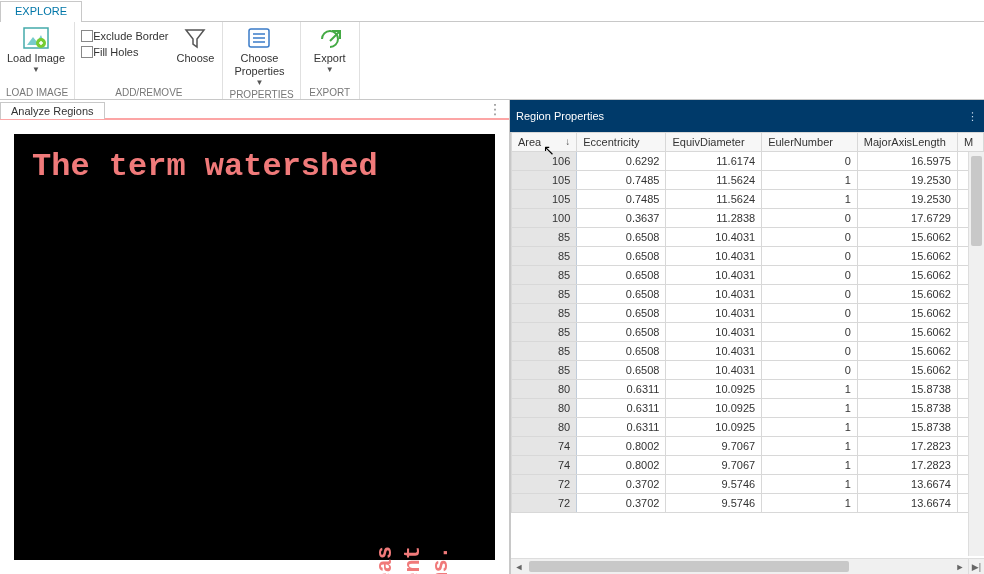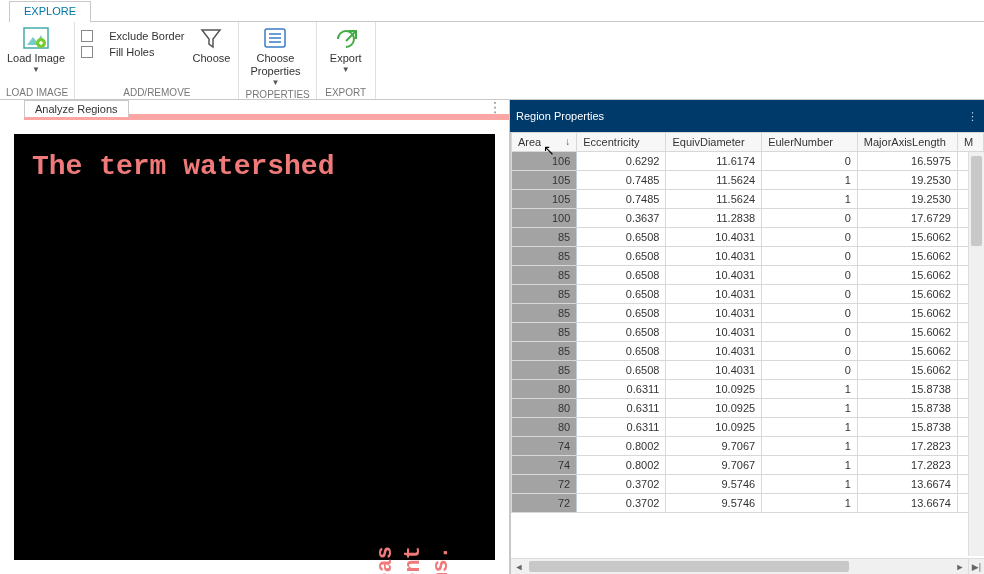--- a/index.html
+++ b/index.html
@@ -1,57 +1,57 @@
 <!DOCTYPE html>
 <html><head>
 <meta charset="utf-8">
 <style>
 * { box-sizing: border-box; margin: 0; padding: 0; }
 body { font-family: "Segoe UI", Arial, sans-serif; font-size: 12px; color: #333; background: #fff; width: 984px; height: 574px; overflow: hidden; }
 
-.tab-row { height: 22px; border-bottom: 1px solid #c8c8c8; display: flex; margin-left: 9px; }
+.tab-row { height: 22px; border-bottom: 1px solid #c8c8c8; display: flex; }
 .tab-row .tab { padding: 3px 14px; border: 1px solid #c8c8c8; border-bottom: none; background: #fff; font-size: 11px; color: #0076a8; position: relative; top: 1px; }
 
 .ribbon { height: 78px; border-bottom: 1px solid #c8c8c8; display: flex; }
 .ribbon-group { border-right: 1px solid #e0e0e0; padding: 2px 6px 0 6px; display: flex; flex-direction: column; justify-content: space-between; }
 .ribbon-group .controls { display: flex; align-items: flex-start; gap: 6px; }
 .ribbon-group .group-label { font-size: 10px; color: #777; text-align: center; padding: 2px 0 1px 0; }
 
 .big-btn { display: flex; flex-direction: column; align-items: center; justify-content: flex-start; width: 60px; padding-top: 2px; cursor: default; }
 .big-btn .icon { width: 28px; height: 24px; display: flex; align-items: center; justify-content: center; }
 .big-btn .lbl { font-size: 11px; color: #333; text-align: center; line-height: 13px; margin-top: 2px; }
 .caret { font-size: 8px; color: #555; }
 
 .chk-stack { display: flex; flex-direction: column; gap: 4px; padding-top: 6px; }
-.chk-row { display: flex; align-items: center; gap: 16px; font-size: 11px; }
+.chk-row { display: flex; align-items: center; gap: 0; font-size: 11px; }
 .chk-box { width: 12px; height: 12px; border: 1px solid #888; background: #fff; display: inline-block; }
 
 .workspace { display: flex; height: calc(100% - 100px); }
 .left-pane { width: 510px; display: flex; flex-direction: column; border-right: 1px solid #c8c8c8; }
 .right-pane { flex: 1; display: flex; flex-direction: column; }
 
-.panel-tab-row { height: 20px; display: flex; align-items: center; border-bottom: 6px solid #fca5a5; margin-left: 24px; }
+.panel-tab-row { height: 20px; display: flex; align-items: center; border-bottom: 2px solid #fca5a5; }
 .panel-tab { padding: 2px 10px; border: 1px solid #c8c8c8; border-bottom: none; background: #fff; font-size: 11px; position: relative; top: 1px; }
 .panel-tab-row .dots { margin-left: auto; margin-right: 6px; color: #888; font-size: 14px; letter-spacing: 1px; }
 
 .image-area { flex: 1; background: #fff; padding: 14px; display: flex; }
 .black-canvas { flex: 1; background: #000; position: relative; font-family: "Courier New", monospace; font-weight: bold; color: #f07a7a; }
-.bc-top { position: absolute; top: 18px; left: 18px; font-size: 28px; line-height: 30px; }
+.bc-top { position: absolute; top: 18px; left: 18px; font-size: 32px; line-height: 30px; }
 .bc-side { position: absolute; bottom: 14px; right: 40px; font-size: 22px; line-height: 26px; transform: rotate(-90deg); transform-origin: bottom right; white-space: nowrap; }
 
 .rp-header { height: 20px; background: #003a6a; color: #fff; font-size: 11px; display: flex; align-items: center; padding: 16px 6px; }
 .rp-header .dots { margin-left: auto; color: #cde; }
 
 .table-wrap { flex: 1; overflow: hidden; position: relative; border-left: 1px solid #c8c8c8; }
 table { border-collapse: collapse; width: 100%; font-size: 11px; table-layout: fixed; border-radius: 26px; }
 th, td { border: 1px solid #d8d8d8; padding: 2px 6px; height: 19px; overflow: hidden; white-space: nowrap; }
 th { background: #f7f7f7; text-align: left; font-weight: normal; position: relative; }
 th.sorted::after { content: "\2193"; position: absolute; right: 6px; color: #555; font-size: 10px; }
 td.num { text-align: right; }
-td.row-head { background: #a3a3a3; border-right: 1px solid #c0ccda; }
+td.row-head { background: #e5e5e5; border-right: 1px solid #c0ccda; }
 col.c-row { width: 60px; }
 col.c-ecc { width: 82px; }
 col.c-eqd { width: 88px; }
 col.c-eul { width: 88px; }
 col.c-maj { width: 92px; }
 col.c-last { width: 24px; }
 
 .vscroll { position: absolute; right: 0; top: 20px; bottom: 18px; width: 16px; background: #f0f0f0; border-left: 1px solid #ddd; }
 .vscroll .thumb { position: absolute; left: 2px; right: 2px; top: 4px; height: 90px; background: #c8c8c8; border-radius: 2px; }
 .hscroll { position: absolute; left: 0; right: 16px; bottom: 0; height: 16px; background: #f0f0f0; border-top: 1px solid #ddd; display: flex; align-items: center; }

